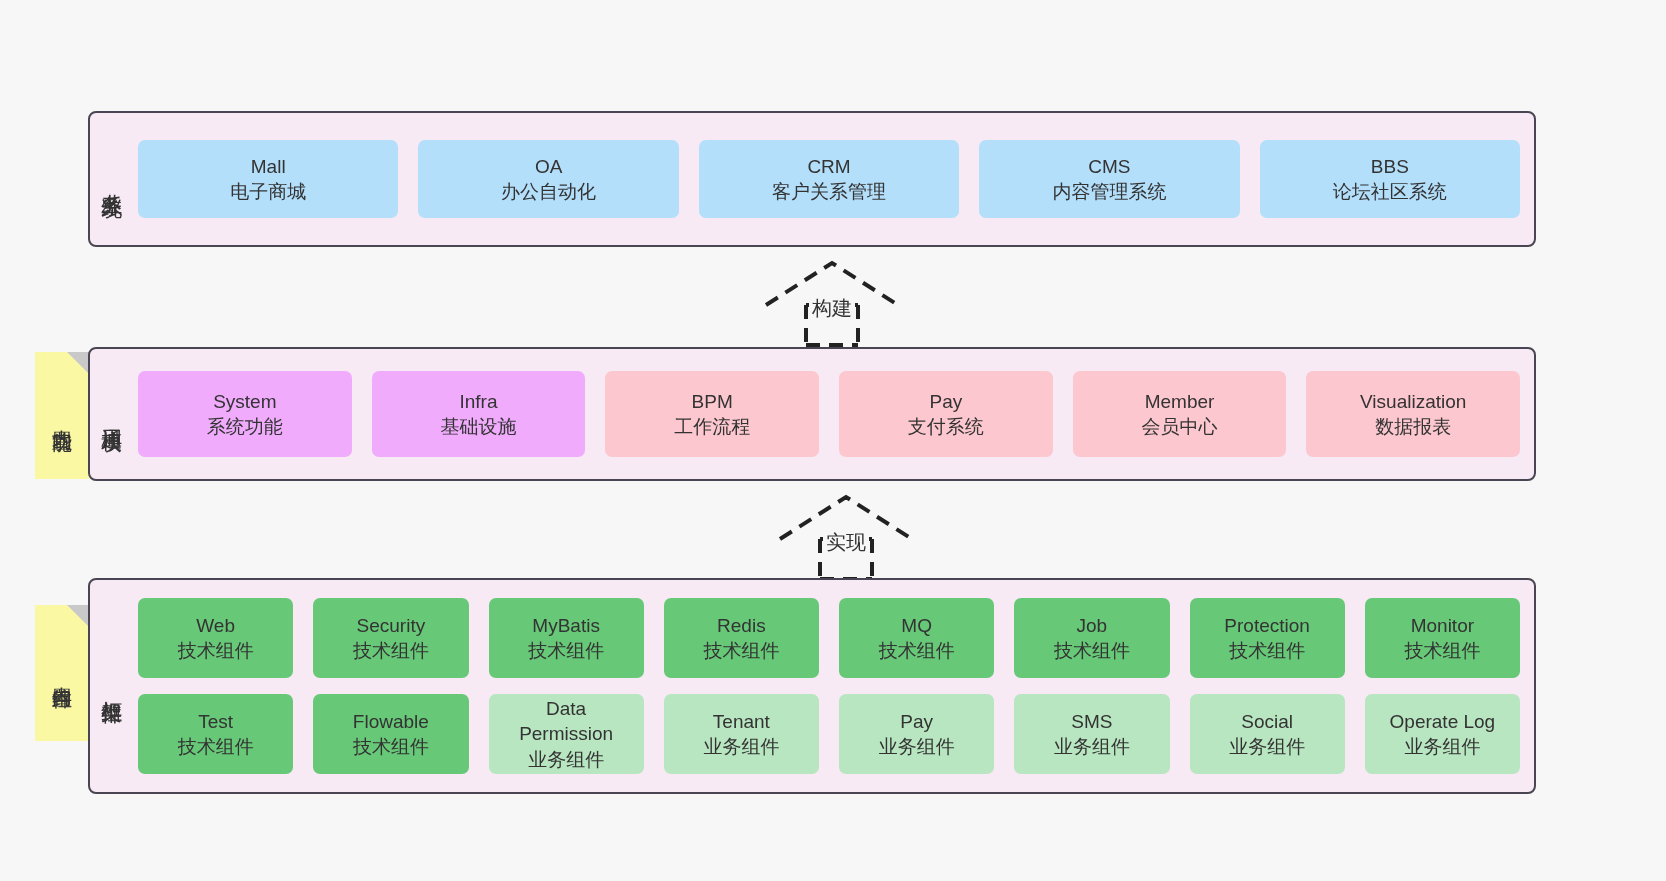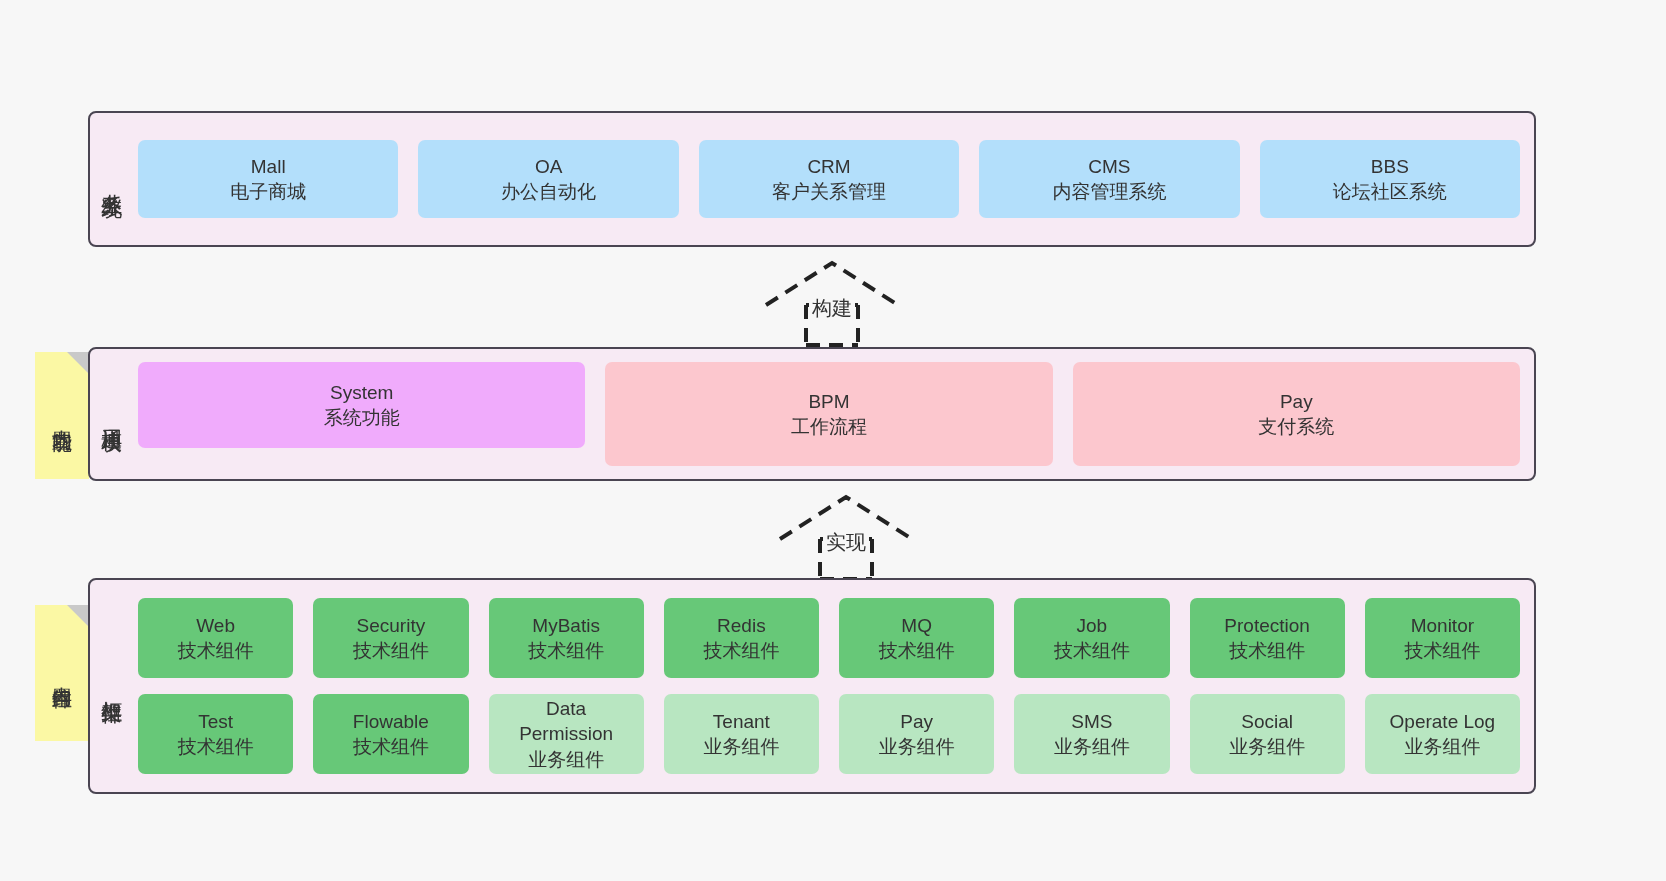--- a/index.html
+++ b/index.html
@@ -75,21 +75,21 @@
     color: #333333;
     padding: 6px 4px;
     box-sizing: border-box;
     user-select: none;
   }
   .node .t1 { white-space: pre-line; }
   .node .t2 { }
 
   .n-blue       { background: #b3dffb; height: 78px; }
   .n-red        { background: #f0abfc; height: 86px; }
-  .n-pink       { background: #fcc7ce; height: 104px; }
+  .n-pink       { background: #fcc7ce; height: 86px; }
   .n-green      { background: #67c878; height: 80px; }
   .n-lightgreen { background: #b8e6c1; height: 80px; }
 
   
   .sticky {
     position: absolute;
     background: #fbf8a4;
     width: 54px;
     box-sizing: border-box;
     display: flex;
@@ -176,27 +176,39 @@
   </div>
 
   <div class="layer" id="layer-module" style="left:88px; top:347px; width:1448px; height:134px;">
     <div class="layer-label">通用模块</div>
     <div class="layer-body">
       <div class="row">
         <div class="node n-red">
           <span class="t1">System</span>
           <span class="t2">系统功能</span>
         </div>
+        <div class="node n-red">
+          <span class="t1">Infra</span>
+          <span class="t2">基础设施</span>
+        </div>
         <div class="node n-pink">
           <span class="t1">BPM</span>
           <span class="t2">工作流程</span>
         </div>
         <div class="node n-pink">
           <span class="t1">Pay</span>
           <span class="t2">支付系统</span>
+        </div>
+        <div class="node n-pink">
+          <span class="t1">Member</span>
+          <span class="t2">会员中心</span>
+        </div>
+        <div class="node n-pink">
+          <span class="t1">Visualization</span>
+          <span class="t2">数据报表</span>
         </div>
       </div>
     </div>
   </div>
 
   <div class="connector" style="left:772px; top:491px; width:148px; height:90px;">
     <svg width="148" height="90" viewBox="0 0 148 90" aria-hidden="true">
       <path d="M 8 48 L 74 6 L 140 48" fill="none" stroke="#222" stroke-width="4" stroke-dasharray="14 9" stroke-linecap="butt" stroke-linejoin="miter"></path>
       <path d="M 48 48 L 48 88 M 100 48 L 100 88 M 48 88 L 100 88 M 48 48 L 100 48" fill="none" stroke="#222" stroke-width="4" stroke-dasharray="14 9"></path>
     </svg>

